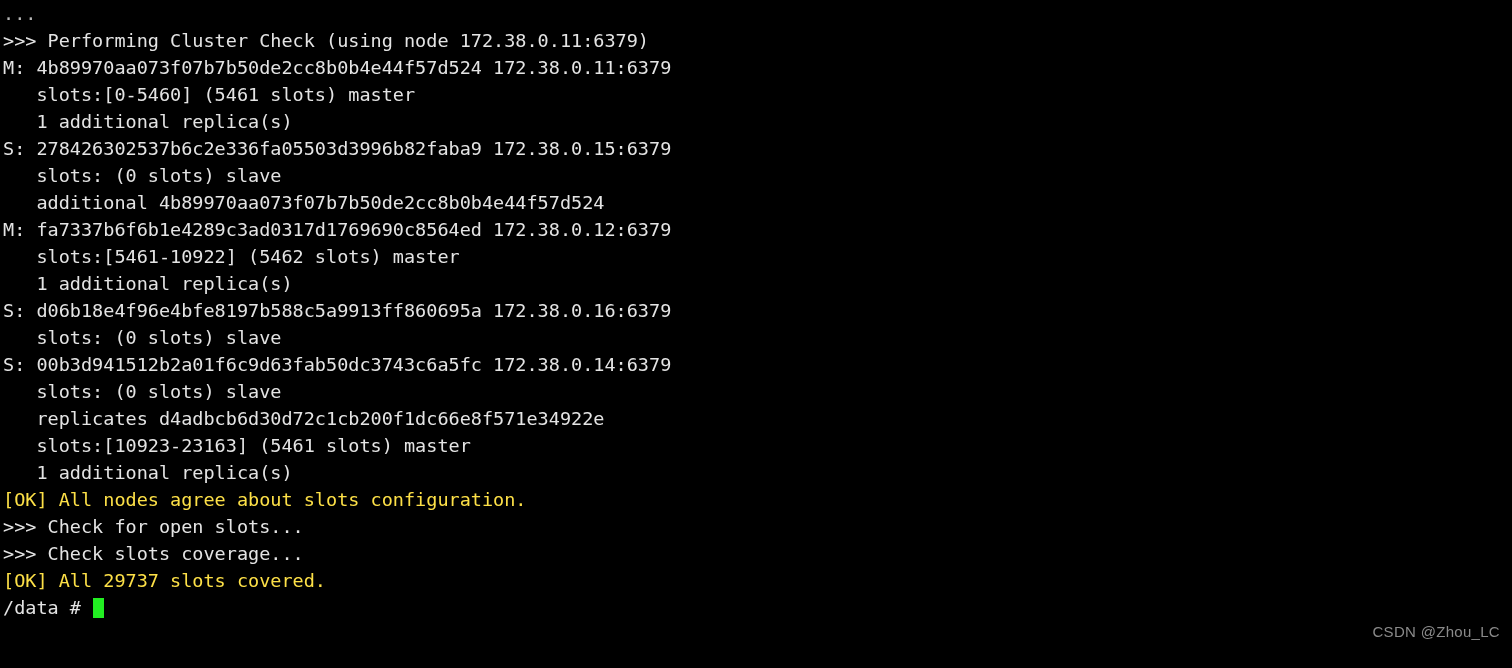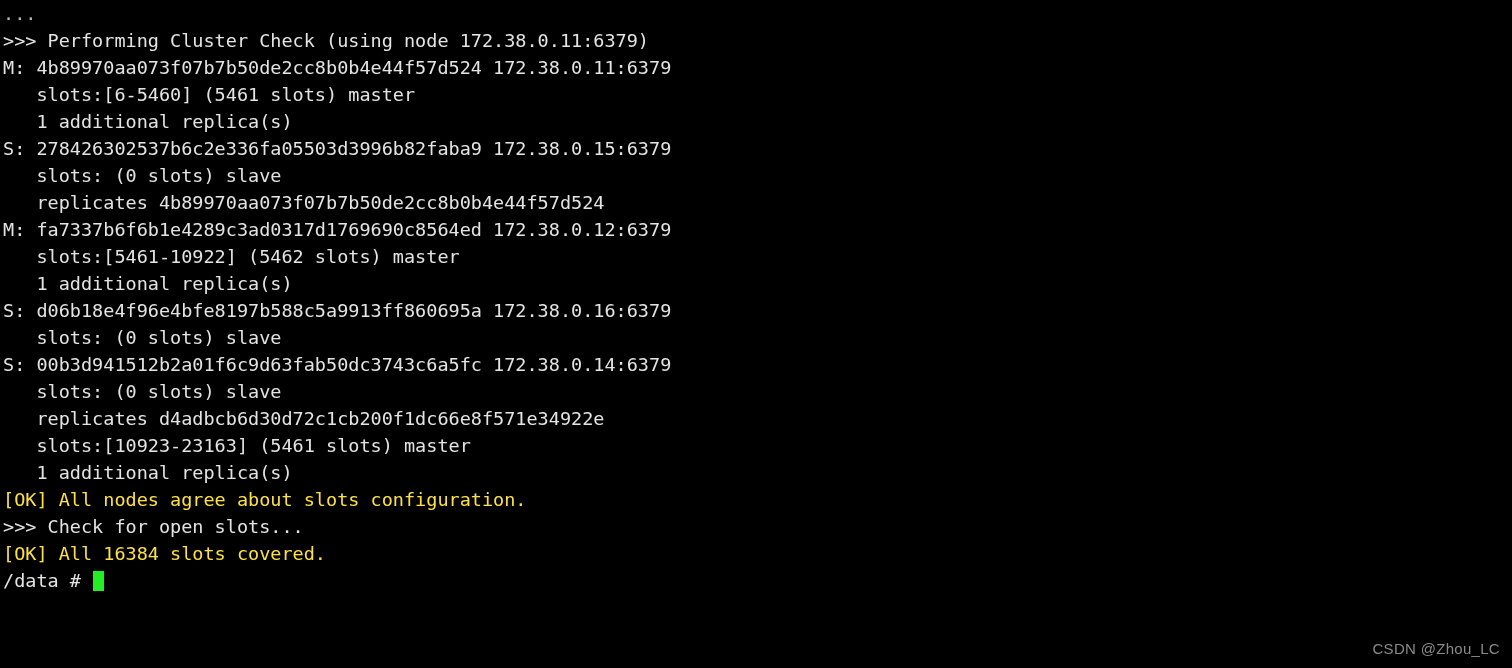--- a/index.html
+++ b/index.html
@@ -49,55 +49,56 @@
     display: inline-block;
     width: 11px;
     height: 20px;
     background: #22ee22;
     vertical-align: middle;
     margin-left: 1px;
   }
   .watermark {
     position: absolute;
     right: 12px;
-    bottom: 11px;
+    bottom: 28px;
     color: #8a8a8a;
     font-family: "Liberation Sans", sans-serif;
     font-size: 15px;
     letter-spacing: 0.3px;
     white-space: pre;
     user-select: none;
   }
 </style>
 </head>
 <body>
 
 <div id="terminal">
   <div id="output">
       <div class="line color-dim">...</div>
       <div class="line color-white">&gt;&gt;&gt; Performing Cluster Check (using node 172.38.0.11:6379)</div>
       <div class="line color-white">M: 4b89970aa073f07b7b50de2cc8b0b4e44f57d524 172.38.0.11:6379</div>
-      <div class="line color-white">   slots:[6-5460] (5461 slots) master</div>
+      <div class="line color-white">   slots:[0-5460] (5461 slots) master</div>
       <div class="line color-white">   1 additional replica(s)</div>
       <div class="line color-white">S: 278426302537b6c2e336fa05503d3996b82faba9 172.38.0.15:6379</div>
       <div class="line color-white">   slots: (0 slots) slave</div>
-      <div class="line color-white">   replicates 4b89970aa073f07b7b50de2cc8b0b4e44f57d524</div>
+      <div class="line color-white">   additional 4b89970aa073f07b7b50de2cc8b0b4e44f57d524</div>
       <div class="line color-white">M: fa7337b6f6b1e4289c3ad0317d1769690c8564ed 172.38.0.12:6379</div>
       <div class="line color-white">   slots:[5461-10922] (5462 slots) master</div>
       <div class="line color-white">   1 additional replica(s)</div>
       <div class="line color-white">S: d06b18e4f96e4bfe8197b588c5a9913ff860695a 172.38.0.16:6379</div>
       <div class="line color-white">   slots: (0 slots) slave</div>
       <div class="line color-white">S: 00b3d941512b2a01f6c9d63fab50dc3743c6a5fc 172.38.0.14:6379</div>
       <div class="line color-white">   slots: (0 slots) slave</div>
       <div class="line color-white">   replicates d4adbcb6d30d72c1cb200f1dc66e8f571e34922e</div>
       <div class="line color-white">   slots:[10923-23163] (5461 slots) master</div>
       <div class="line color-white">   1 additional replica(s)</div>
       <div class="line color-green">[OK] All nodes agree about slots configuration.</div>
       <div class="line color-white">&gt;&gt;&gt; Check for open slots...</div>
-      <div class="line color-green">[OK] All 16384 slots covered.</div>
+      <div class="line color-white">&gt;&gt;&gt; Check slots coverage...</div>
+      <div class="line color-green">[OK] All 29737 slots covered.</div>
     </div>
 
   <div class="prompt-line">
     <span>/data # </span><span class="cursor-block"></span>
   </div>
 
   <div class="watermark">CSDN @Zhou_LC</div>
 </div>
 
 </body></html>

